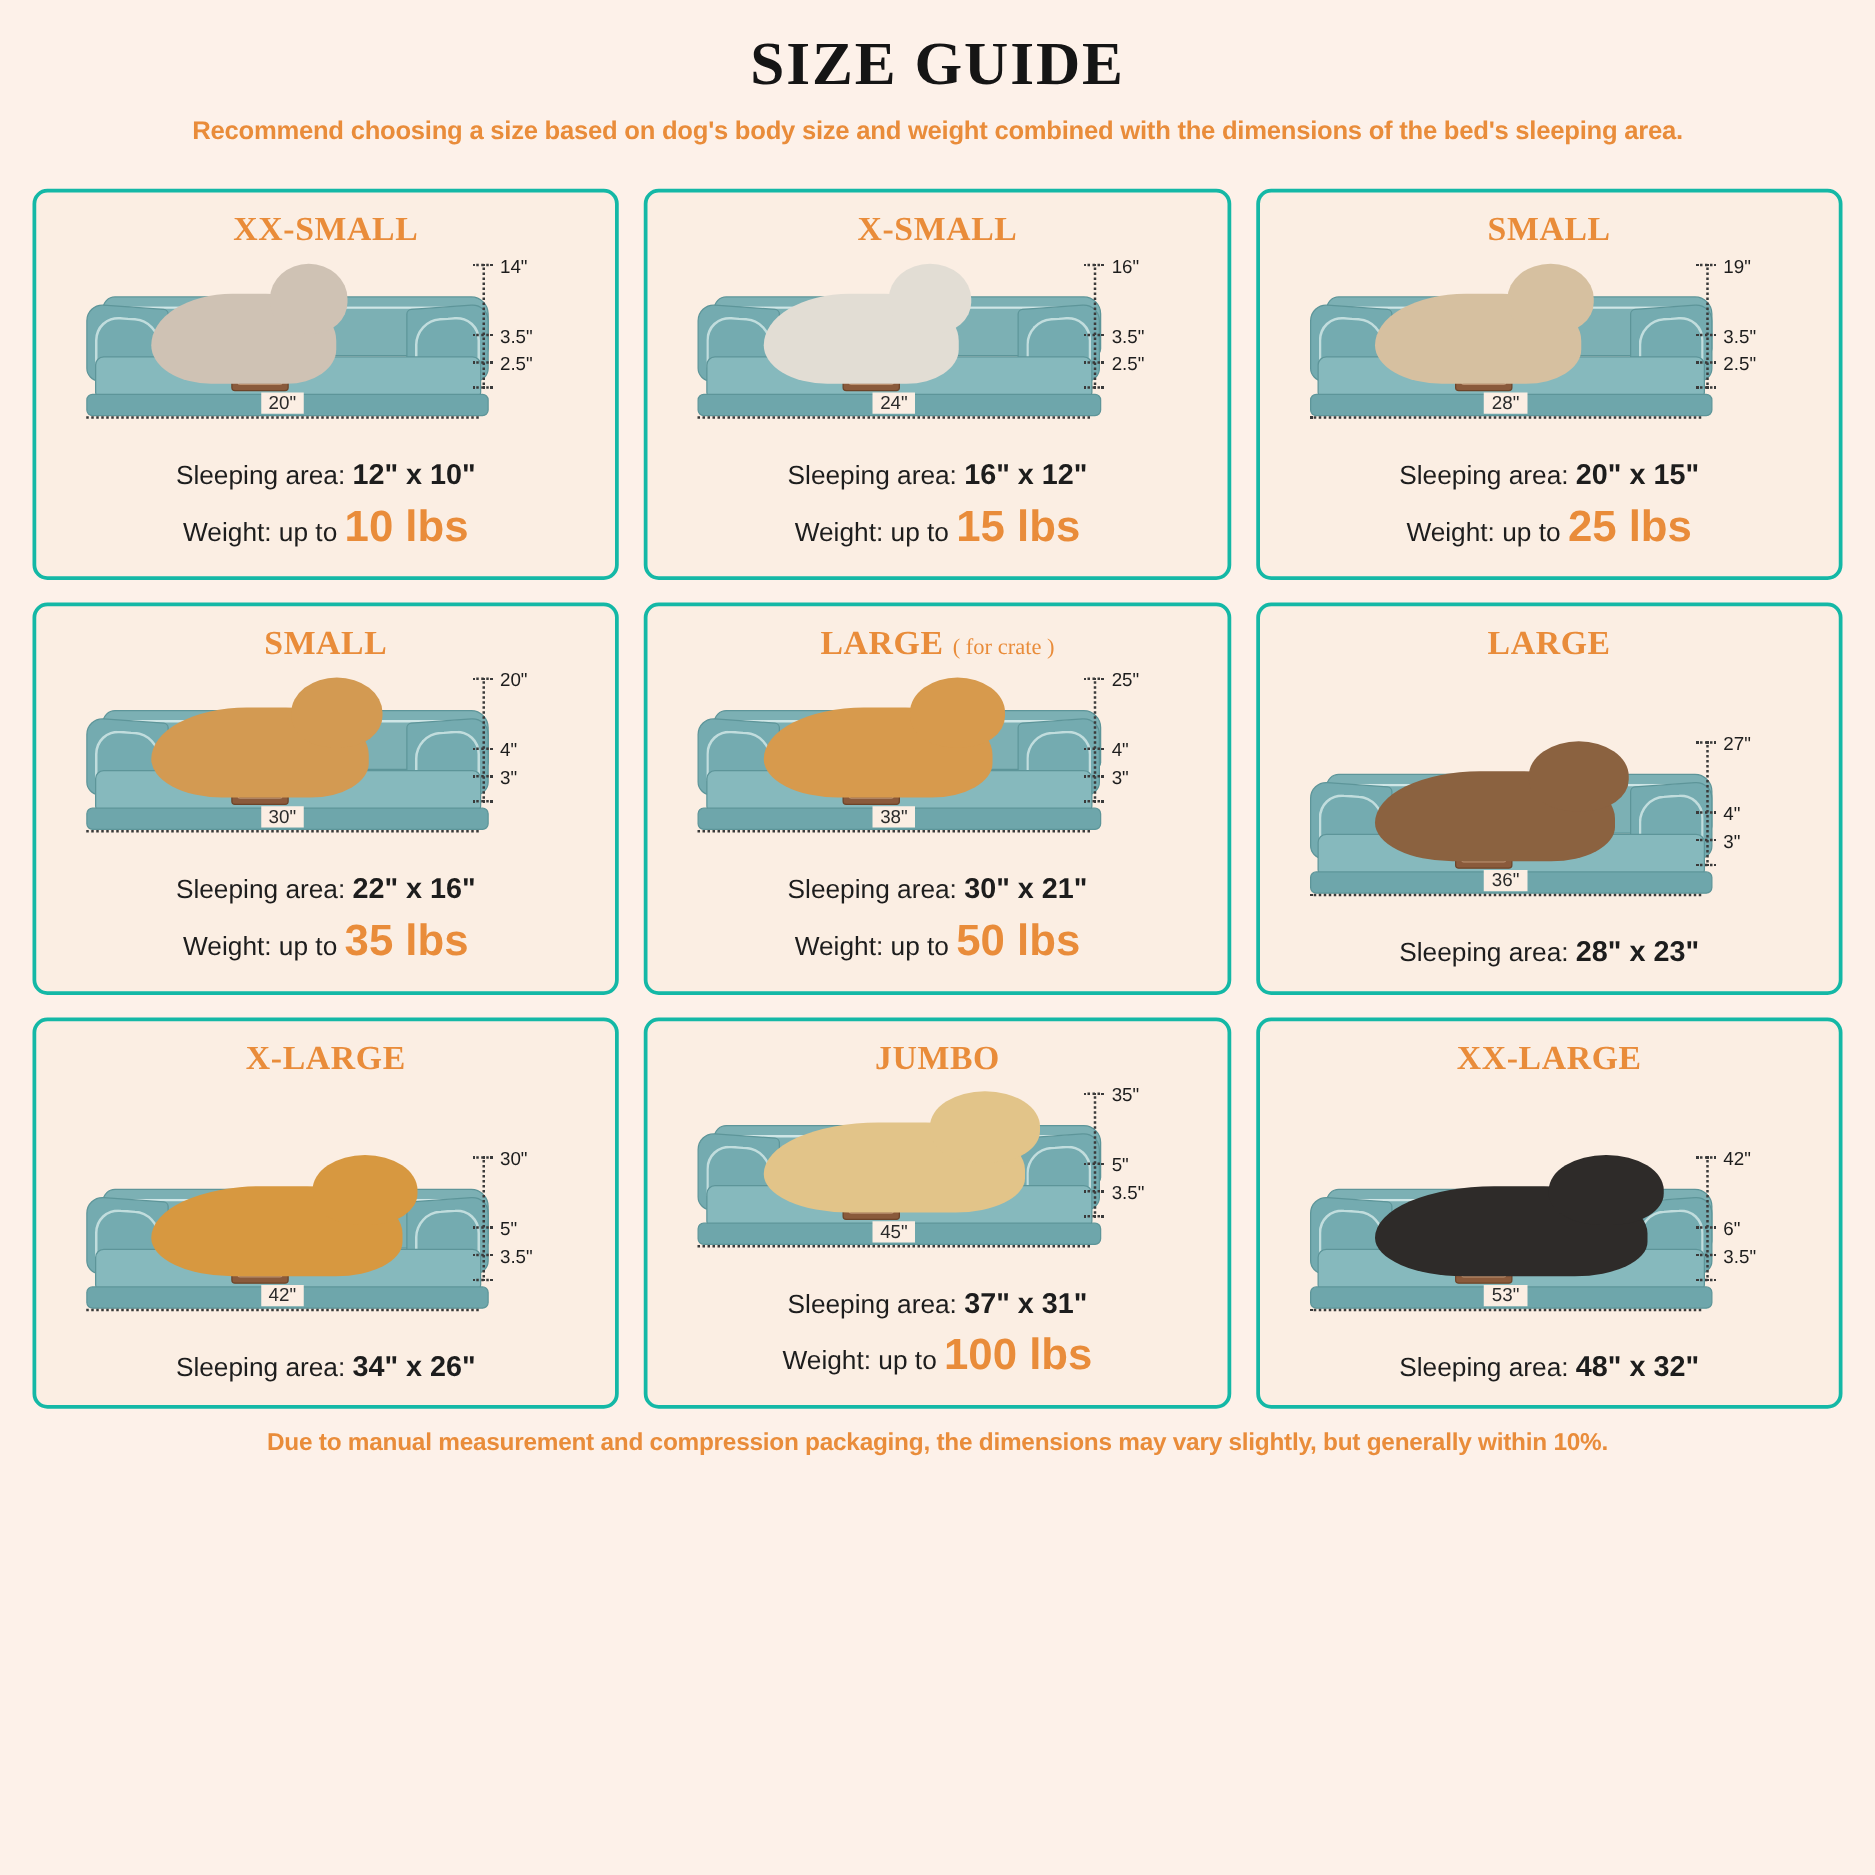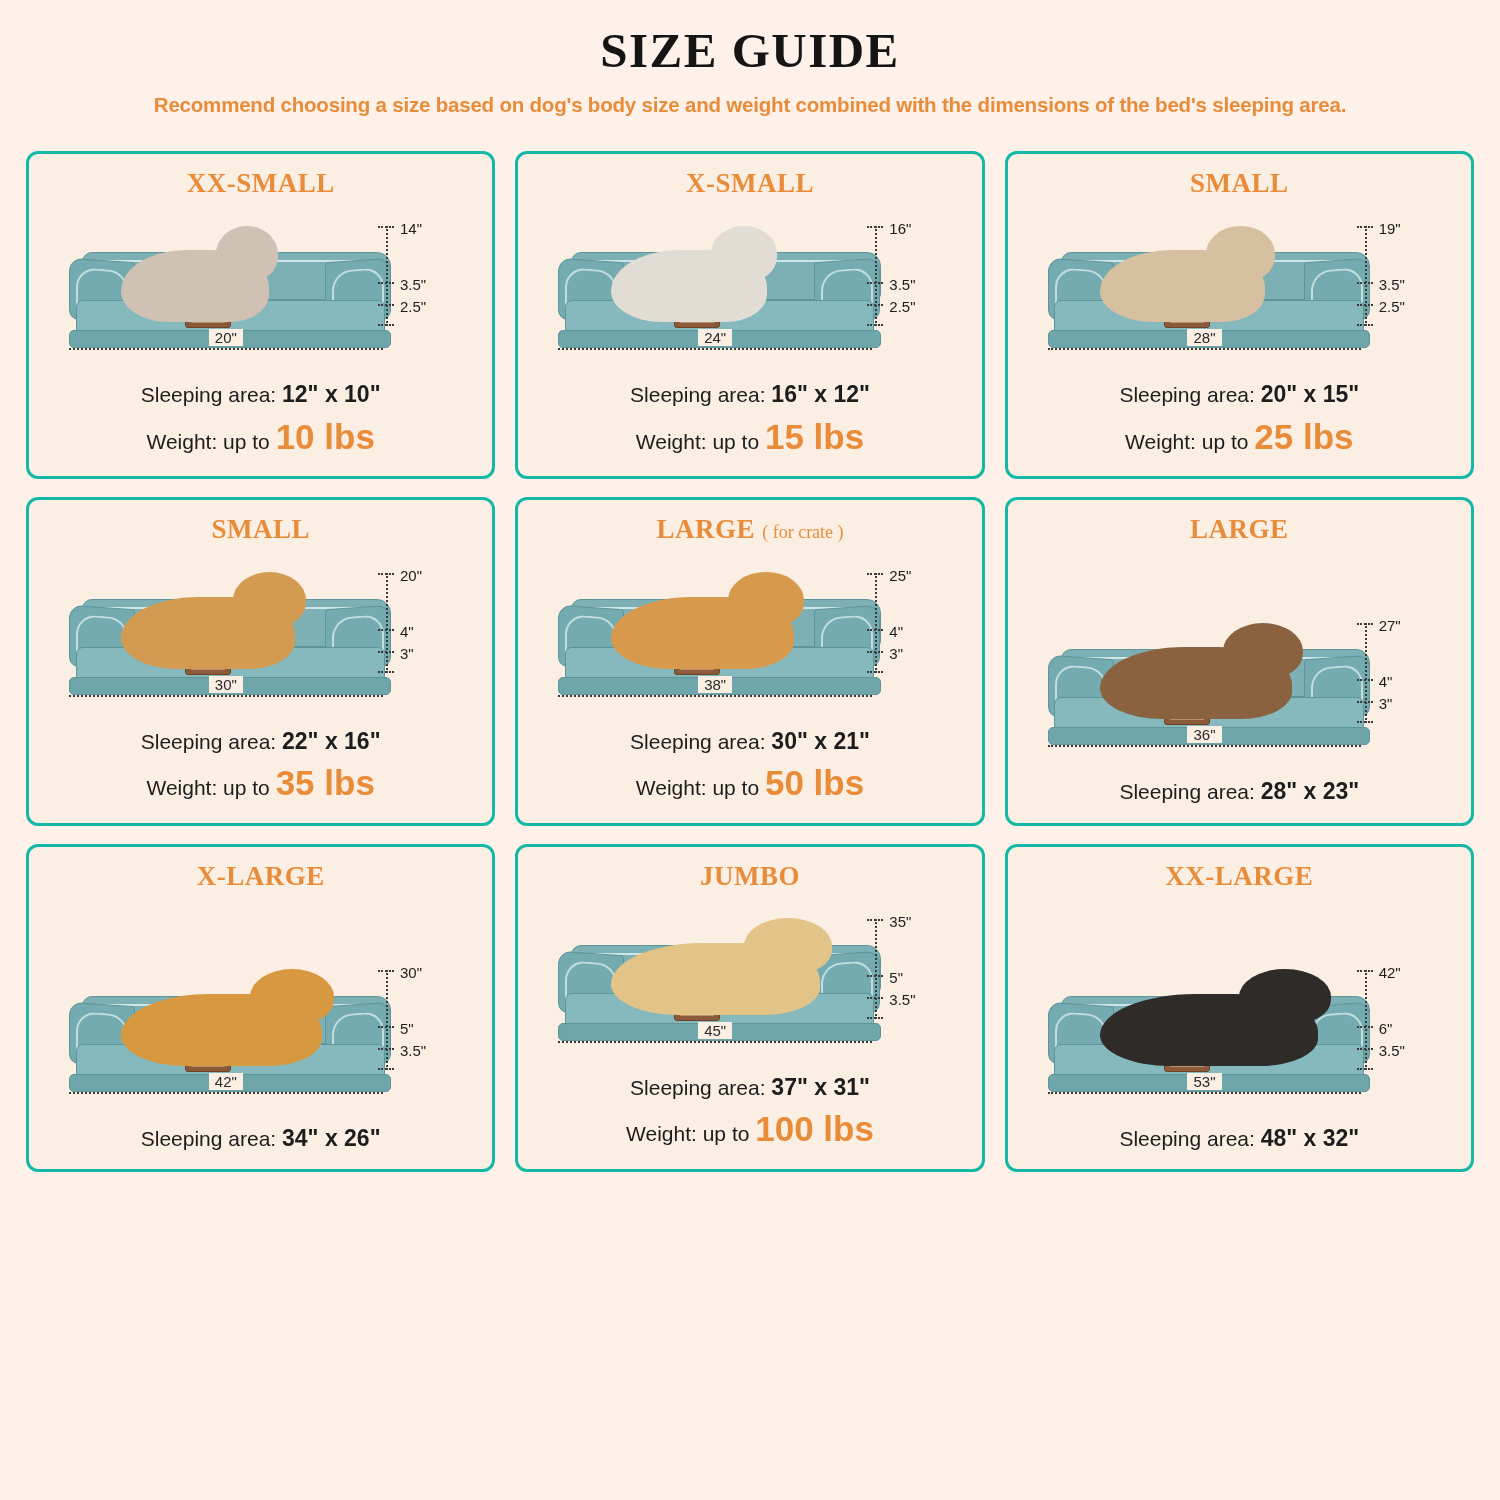--- a/index.html
+++ b/index.html
@@ -663,13 +663,14 @@
     </div>
     <div class="specs">
       <div class="spec-line">
         <span class="sp">Sleeping area: </span>
         <span class="val sa">48" x 32"</span>
       </div>
     </div>
   </div>
 </div>
 
+  <div class="footer">Due to manual measurement and compression packaging, the dimensions may vary slightly, but generally within 10%.</div>
 </div>
 
 </body></html>

